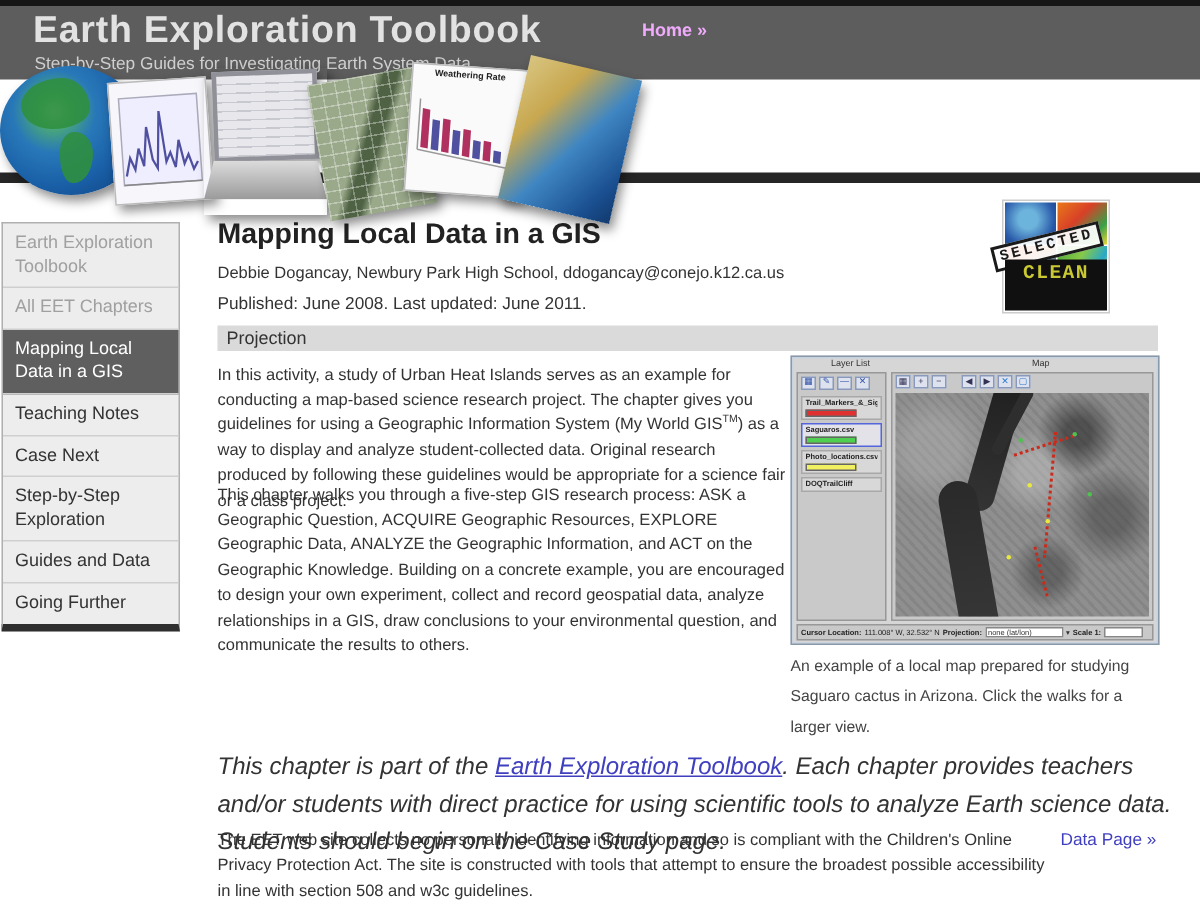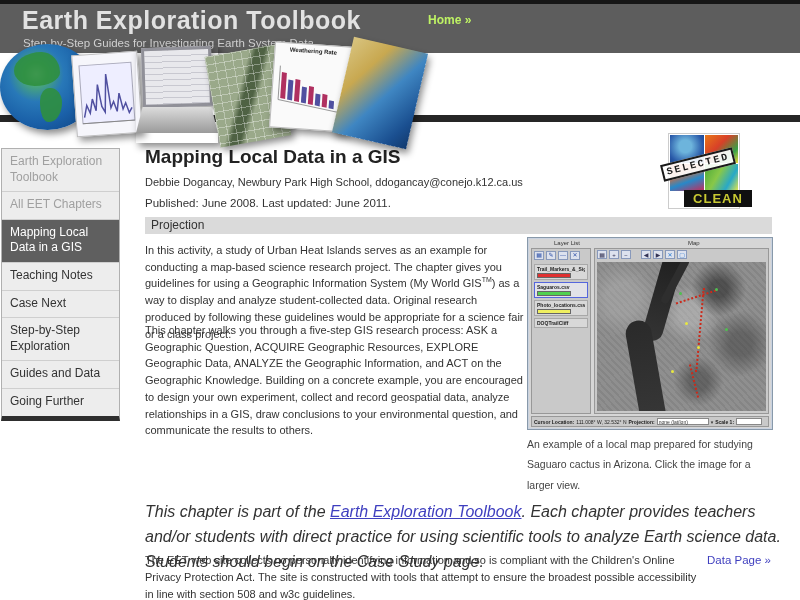--- a/index.html
+++ b/index.html
@@ -5,21 +5,21 @@
   * { margin:0; padding:0; box-sizing:border-box; }
   html,body { background:#fff; }
   body { font-family:"Liberation Sans", sans-serif; color:#333; }
   #page { position:relative; width:800px; height:600px; overflow:hidden; background:#fff; }
 
   
   .topbar   { position:absolute; left:0; top:0; width:800px; height:4px; background:#161616; }
   .header   { position:absolute; left:0; top:4px; width:800px; height:49px; background:#5d5d5d; }
   .site-title { position:absolute; left:22px; top:2px; font-size:25px; font-weight:bold; color:#e2e2e2; letter-spacing:0.5px; }
   .site-sub   { position:absolute; left:23px; top:33px; font-size:11.5px; color:#cfcfcf; }
-  .home-link  { position:absolute; left:428px; top:9px; font-size:12px; font-weight:bold; color:#bef264; text-decoration:none; cursor:pointer; }
+  .home-link  { position:absolute; left:428px; top:9px; font-size:12px; font-weight:bold; color:#f0abfc; text-decoration:none; cursor:pointer; }
 
   
   .darkband { position:absolute; left:0; top:115px; width:800px; height:7px; background:#262626; z-index:1; }
 
   
   .collage { position:absolute; left:0; top:44px; width:440px; height:102px; z-index:2; }
   .collage .piece { position:absolute; box-shadow:3px 4px 7px rgba(0,0,0,0.45); }
   .globe { left:7px; top:4px; width:95px; height:86px; border-radius:50%;
     background:radial-gradient(circle at 38% 35%, #bfe0d0 0%, #4aa878 14%, #2878b8 34%, #1a60a8 60%, #0c3c78 100%);
     box-shadow:3px 4px 7px rgba(0,0,0,0.45); }
@@ -48,22 +48,22 @@
   
   .badge { position:absolute; left:668px; top:133px; width:72px; height:76px; border:1px solid #ccc; background:#fff; z-index:3; }
   .badge .quads { position:absolute; left:1px; top:1px; width:68px; height:56px; display:grid; grid-template-columns:1fr 1fr; grid-template-rows:1fr 1fr; gap:1px; }
   .q1 { background:radial-gradient(circle at 45% 40%, #6db4dc 0 25%, #2858a8 70%, #183c80 100%); }
   .q2 { background:linear-gradient(135deg, #e87818, #d84028 40%, #38a048 75%, #e8d838); }
   .q3 { background:linear-gradient(160deg, #d82818, #e86828 30%, #2888c8 62%, #c82858); }
   .q4 { background:linear-gradient(120deg, #48a838, #88c848 40%, #28a8c8 72%, #e8e848); }
   .stamp { position:absolute; left:-8px; top:22px; transform:rotate(-14deg); background:rgba(255,255,255,0.92);
     border:2px solid #1a1a1a; color:#1a1a1a; font-family:"Liberation Mono", monospace; font-weight:bold;
     font-size:10px; letter-spacing:2px; padding:1px 3px; white-space:nowrap; }
-  .clean-bar { position:absolute; left:15px; bottom:1px; width:68px; height:17px; background:#101010;
-    color:#c8c832; font-size:13px; font-weight:bold; text-align:center; letter-spacing:1px; line-height:17px; }
+  .clean-bar { position:absolute; left:1px; bottom:1px; width:68px; height:34px; background:#101010;
+    color:#c8c832; font-size:13px; font-weight:bold; text-align:center; letter-spacing:1px; line-height:17px;font-family:Liberation Mono, monospace; }
 
   
   .sidebar { position:absolute; left:1px; top:148px; width:119px; background:#ededed;
     border:1px solid #b0b0b0; border-bottom:5px solid #2e2e2e; }
   .nav-item { padding:5px 8px 6px 8px; font-size:12px; line-height:1.3; color:#333;
     border-bottom:1px solid #cfcfcf; cursor:pointer; }
   .nav-item:last-child { border-bottom:none; }
   .nav-item.muted { color:#a0a0a0; }
   .nav-item.active { background:#5f5f5f; color:#fff; }
 
@@ -265,20 +265,20 @@
       <b>Cursor Location:</b>
       <span>111.008° W, 32.532° N</span>
       <b>Projection:</b>
       <span class="mini-input proj-box">none (lat/lon)</span>
       <span class="mini-arrow">▾</span>
       <b>Scale 1:</b>
       <span class="mini-input scale-box"></span>
     </div>
   </div>
 
-  <div class="fig-caption">An example of a local map prepared for studying Saguaro cactus in Arizona. Click the image for a larger view.</div>
+  <div class="fig-caption">An example of a local map prepared for studying Saguaro cactus in Arizona. Click the walks for a larger view.</div>
 
   <div class="note"><span>This chapter is part of the </span><a class="text-link">Earth Exploration Toolbook</a><span>. Each chapter provides teachers and/or students with direct practice for using scientific tools to analyze Earth science data. Students should begin on the Case Study page.</span></div>
 
   <div class="footer-text">The EET web site collects no personally identifying information and so is compliant with the Children's Online Privacy Protection Act. The site is constructed with tools that attempt to ensure the broadest possible accessibility in line with section 508 and w3c guidelines.</div>
   <a class="next-link">Data Page »</a>
 
 </div>
 
 </body></html>

